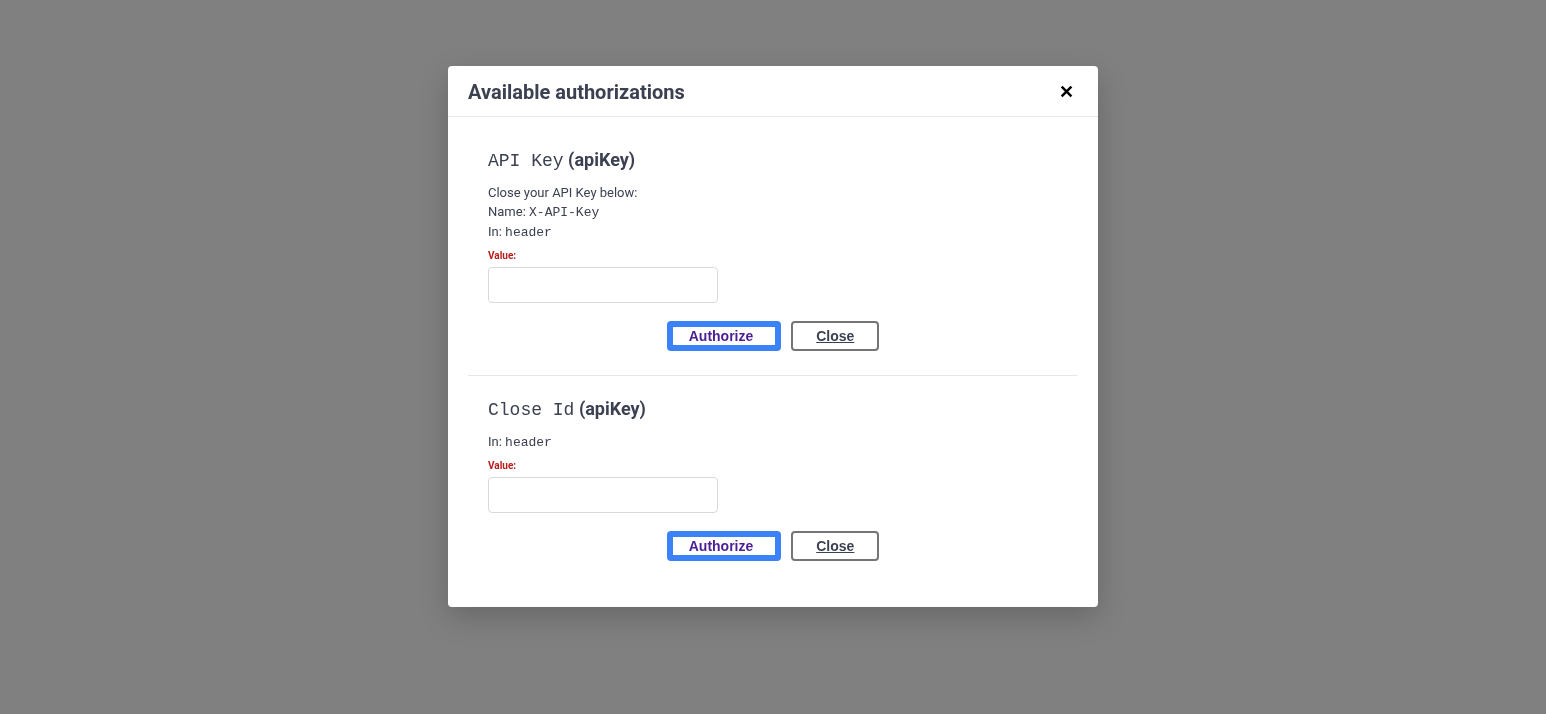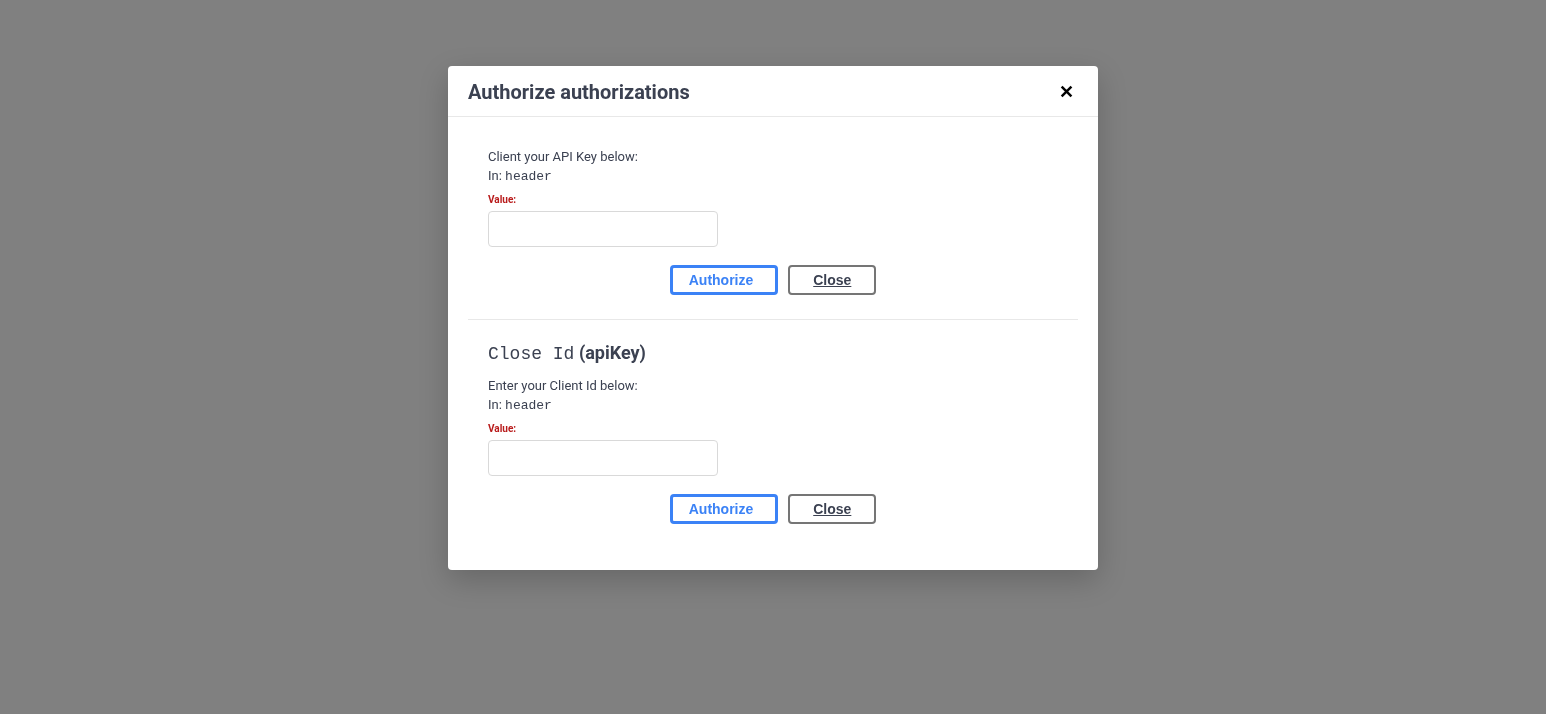--- a/index.html
+++ b/index.html
@@ -110,60 +110,67 @@
     border-radius: 4px;
     font-size: 14px;
     font-weight: 700;
     cursor: pointer;
     background: #fff;
     display: inline-flex;
     align-items: center;
     justify-content: center;
   }
   .btn-authorize {
-    border: 3px solid #3b82f6;
-    color: #3b82f6;
+    border: 6px solid #3b82f6;
+    color: #4c1d95;
     padding-left: 16px;
   }
   .btn-close {
     border: 2px solid #757575;
     color: #3b4151;
     text-decoration: underline;
   }
 </style>
 </head>
 <body>
 
 <div class="modal">
   <div class="modal-header">
-    <h3 class="modal-title">Authorize authorizations</h3>
+    <h3 class="modal-title">Available authorizations</h3>
     <span class="close-icon">✕</span>
   </div>
   <div class="modal-body">
 
     <div class="auth-section">
-      <p class="desc">Client your API Key below:</p>
+      <h4 class="auth-heading">
+        <span class="mono">API Key</span>
+        <span class="scheme">(apiKey)</span>
+      </h4>
+      <p class="desc">Close your API Key below:</p>
+      <p class="kv-row">
+        <span>Name:</span>
+        <span class="mono">X-API-Key</span>
+      </p>
       <p class="kv-row">
         <span>In:</span>
         <span class="mono">header</span>
       </p>
       <div class="value-label">Value:</div>
       <input type="text" class="value-input" value="" style="">
       <div class="btn-row">
         <button class="btn btn-authorize">Authorize</button>
         <button class="btn btn-close">Close</button>
       </div>
     </div>
 
     <div class="auth-section">
       <h4 class="auth-heading">
         <span class="mono">Close Id</span>
         <span class="scheme">(apiKey)</span>
       </h4>
-      <p class="desc">Enter your Client Id below:</p>
       <p class="kv-row">
         <span>In:</span>
         <span class="mono">header</span>
       </p>
       <div class="value-label">Value:</div>
       <input type="text" class="value-input" value="" style="">
       <div class="btn-row">
         <button class="btn btn-authorize">Authorize</button>
         <button class="btn btn-close">Close</button>
       </div>

